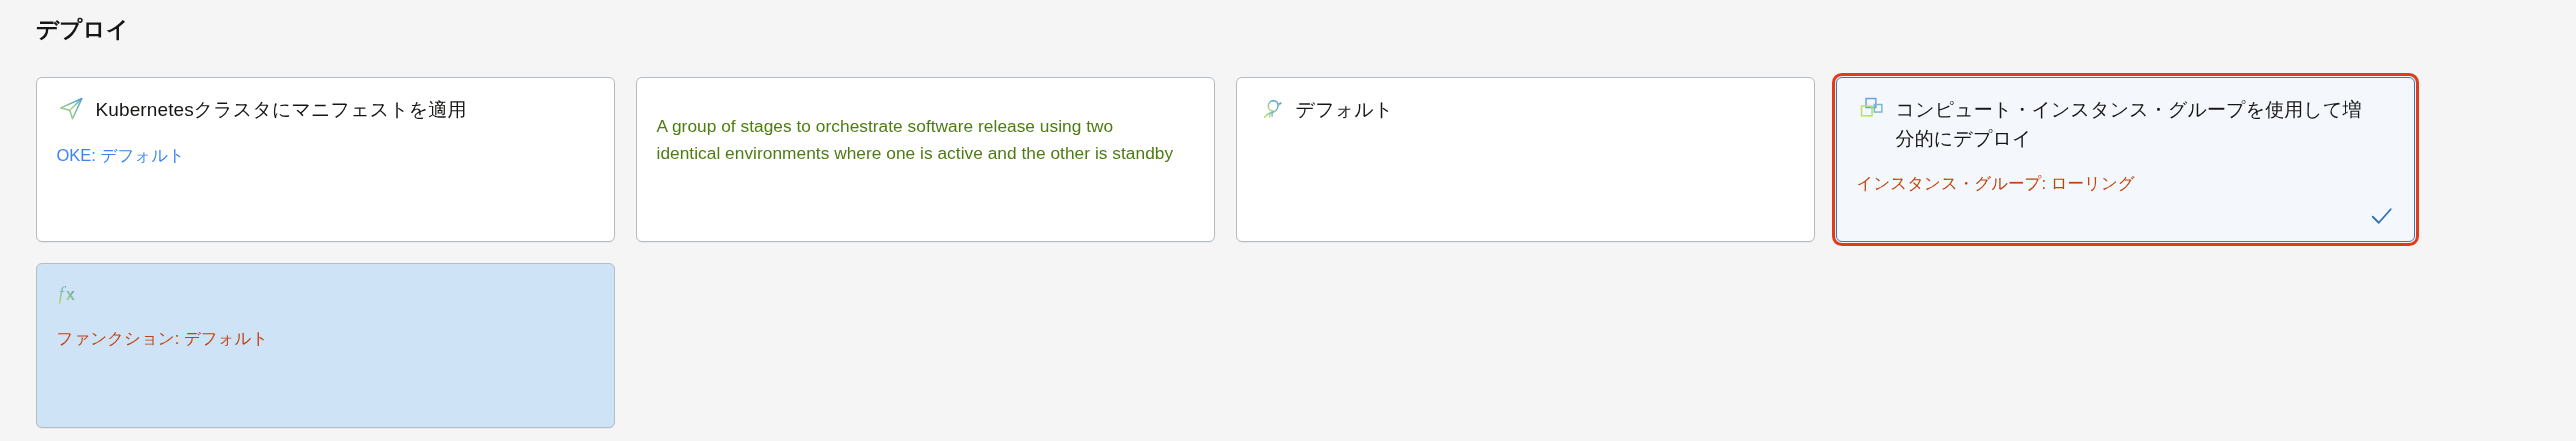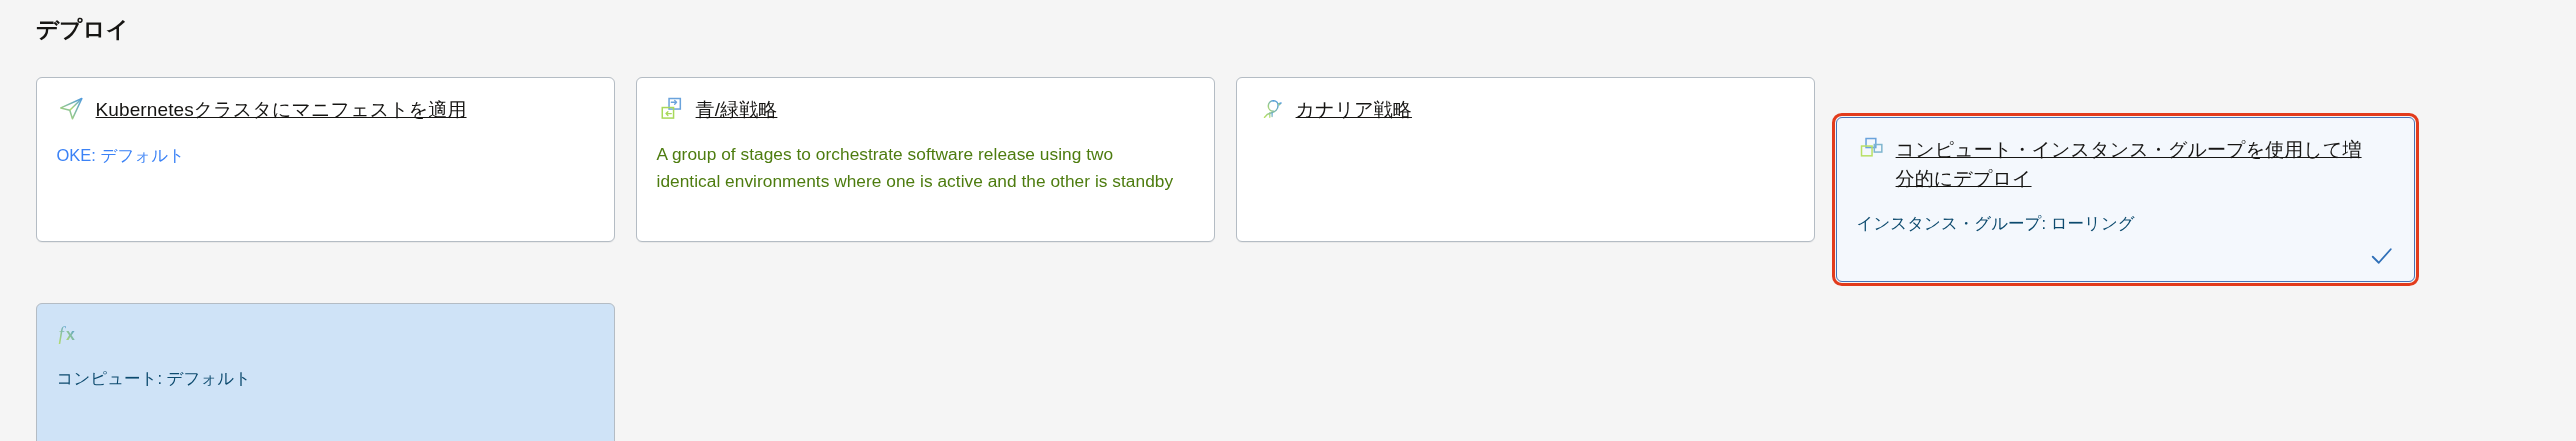--- a/index.html
+++ b/index.html
@@ -58,21 +58,20 @@
 
   .card.is-hovered {
     background: #cfe3f7;
     border-color: #b4bcc4;
   }
 
   .card.is-selected {
     background: #f4f8fd;
     border: 1.5px solid #4571b5;
     box-shadow: none;
-    margin-top: 40px;
   }
 
   
   .card.is-selected::after {
     content: "";
     position: absolute;
     left: -5.3px;
     top: -5.3px;
     right: -5.3px;
     bottom: -5.3px;
@@ -96,21 +95,20 @@
     margin-top: -2.3px;
   }
   .card-icon svg { display: block; width: 28.6px; height: 28.6px; }
 
   .card-title {
     font-size: 19px;
     line-height: 28.6px;
     color: #161513;
     font-weight: normal;
     letter-spacing: 0.1px;
-    text-decoration: underline;
   }
 
   .card-title.wrap-indent {
     max-width: 481px;
   }
 
   
   .card-desc {
     margin-top: 16.5px;
     font-size: 17.3px;
@@ -122,21 +120,21 @@
 
   .card-sub {
     margin-top: 18px;
     font-size: 16.5px;
     line-height: 24px;
     color: #3b82f6;
   }
 
   .card.is-hovered .card-sub,
   .card.is-selected .card-sub {
-    color: #0c4a6e;
+    color: #c2410c;
   }
 
   
   .card-check {
     position: absolute;
     right: 19.5px;
     bottom: 12px;
     width: 25.5px;
     height: 25.5px;
   }
@@ -164,51 +162,40 @@
             <path d="M5 18.5 L33 6 L20.5 33 L17 21.5 Z" fill="none" stroke="url(#g-plane)" stroke-width="2" stroke-linejoin="round"></path>
             <path d="M17 21.5 L33 6" fill="none" stroke="url(#g-plane)" stroke-width="2"></path>
           </svg>
         </span>
         <span class="card-title">Kubernetesクラスタにマニフェストを適用</span>
       </div>
       <div class="card-sub">OKE: デフォルト</div>
     </div>
 
     <div class="card">
-      <div class="card-head">
-        <span class="card-icon">
-          <svg viewBox="0 0 38 38" aria-hidden="true">
-            <rect x="16" y="6" width="15" height="14" fill="none" stroke="#6aa3dc" stroke-width="2"></rect>
-            <rect x="7" y="18" width="15" height="14" fill="none" stroke="#a8d95a" stroke-width="2"></rect>
-            <path d="M19 11 h7 l-2.5 -2.5 M26 11 l-2.5 2.5" fill="none" stroke="#6aa3dc" stroke-width="1.8" stroke-linecap="round" stroke-linejoin="round"></path>
-            <path d="M19 26 h-7 l2.5 -2.5 M12 26 l2.5 2.5" fill="none" stroke="#a8d95a" stroke-width="1.8" stroke-linecap="round" stroke-linejoin="round"></path>
-          </svg>
-        </span>
-        <span class="card-title">青/緑戦略</span>
-      </div>
       <div class="card-desc">A group of stages to orchestrate software release using two identical environments where one is active and the other is standby</div>
     </div>
 
     <div class="card">
       <div class="card-head">
         <span class="card-icon">
           <svg viewBox="0 0 38 38" aria-hidden="true">
             <defs>
               <linearGradient id="g-bird" x1="0" y1="1" x2="1" y2="0">
                 <stop offset="0" stop-color="#b8e065"></stop>
                 <stop offset="1" stop-color="#4f9ae0"></stop>
               </linearGradient>
             </defs>
             <path d="M22 9 c4 0 6 3 6 6 c0 5 -4 9 -9 10 c-4 1 -7 3 -9 6" fill="none" stroke="url(#g-bird)" stroke-width="2" stroke-linecap="round"></path>
             <path d="M22 9 c-4 0 -7 3 -7 7 c0 4 3 7 7 7" fill="none" stroke="url(#g-bird)" stroke-width="2" stroke-linecap="round"></path>
             <path d="M28 13 l4 -1 l-3 3" fill="none" stroke="url(#g-bird)" stroke-width="1.8" stroke-linejoin="round"></path>
             <path d="M17 25 v6 M20 25 v5" fill="none" stroke="url(#g-bird)" stroke-width="1.6" stroke-linecap="round"></path>
           </svg>
         </span>
-        <span class="card-title">カナリア戦略</span>
+        <span class="card-title">デフォルト</span>
       </div>
     </div>
 
     <div class="card is-selected">
       <div class="card-head">
         <span class="card-icon">
           <svg viewBox="0 0 38 38" aria-hidden="true">
             <rect x="12" y="6" width="13" height="12" fill="none" stroke="#6aa3dc" stroke-width="2"></rect>
             <rect x="23" y="14" width="10" height="10" fill="none" stroke="#7fb6cf" stroke-width="2"></rect>
             <rect x="6" y="16" width="14" height="13" fill="none" stroke="#b8e065" stroke-width="2"></rect>
@@ -232,18 +219,18 @@
               <linearGradient id="g-fx" x1="0" y1="1" x2="1" y2="0">
                 <stop offset="0" stop-color="#b8e065"></stop>
                 <stop offset="1" stop-color="#4f9ae0"></stop>
               </linearGradient>
             </defs>
             <text x="2" y="27" font-family="'Liberation Serif', serif" font-size="25" font-style="italic" fill="url(#g-fx)">f</text>
             <text x="12" y="27" font-family="'Liberation Sans', sans-serif" font-size="21" font-weight="bold" fill="url(#g-fx)">x</text>
           </svg>
         </span>
       </div>
-      <div class="card-sub">コンピュート: デフォルト</div>
+      <div class="card-sub">ファンクション: デフォルト</div>
     </div>
 
   </div>
 </div>
 
 
 </body></html>

